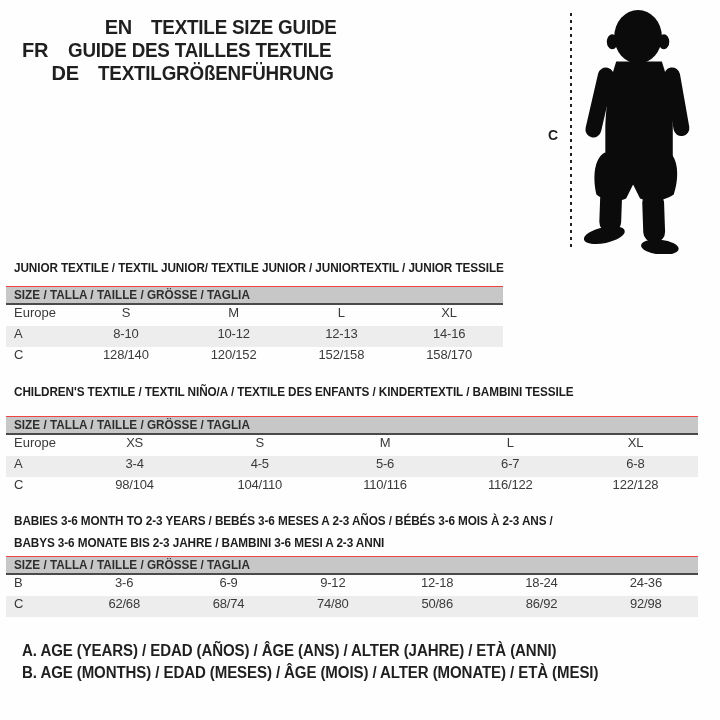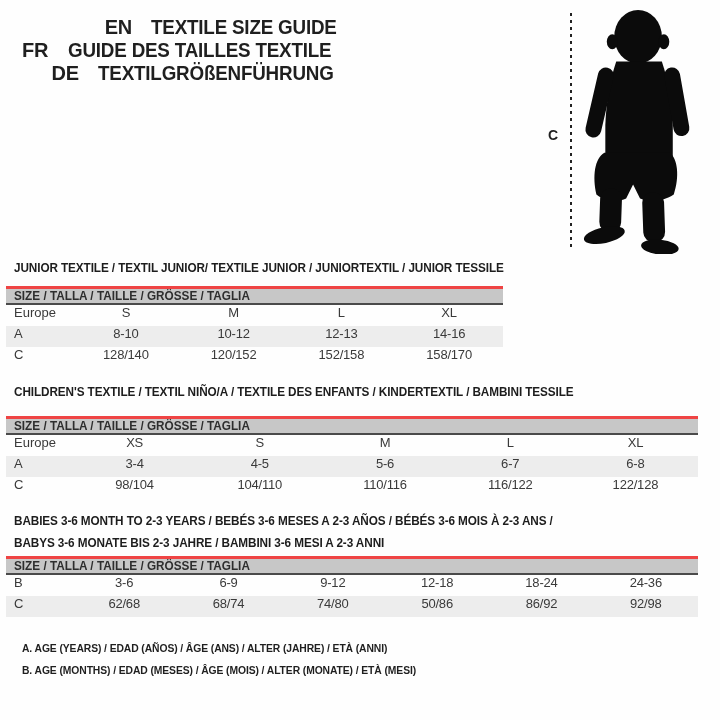--- a/index.html
+++ b/index.html
@@ -22,31 +22,31 @@
 
   
   .tbl{position:absolute;left:6px;}
   .t1{top:259px;width:497px;}
   .t2{top:383px;width:692px;}
   .t3{top:508px;width:692px;}
   .ttl{font-size:12.5px;font-weight:700;letter-spacing:-.1px;padding:2px 0 0 8px;color:#1d1d1d;}
   .t1 .ttl{height:27px;box-sizing:border-box;}
   .t2 .ttl{height:33px;box-sizing:border-box;}
   .t3 .ttl{height:48px;box-sizing:border-box;line-height:22px;}
-  .band{height:19px;background:var(--band,#c7c7c7);border-top:3px solid #ef4444;
+  .band{height:19px;background:var(--band,#c7c7c7);border-top:1px solid #ef4444;
     border-bottom:2px solid var(--band-border,#4a4a4a);box-sizing:border-box;
     display:flex;align-items:center;padding-left:8px;font-size:12.5px;font-weight:700;color:#2e2e2e;}
   .row{display:flex;height:21px;align-items:flex-start;font-size:13px;color:#3a3a3a;}
   .row.shade{background:var(--shade,#ededed);}
   .rlabel{width:66px;flex:0 0 66px;padding-left:8px;box-sizing:border-box;}
   .cell{flex:1;text-align:center;letter-spacing:-.2px;}
 
   
   .foot{position:absolute;left:22px;top:642px;}
-  .foot-line{height:22px;font-size:11px;font-weight:700;letter-spacing:-.1px;}
+  .foot-line{height:22px;font-size:16px;font-weight:700;letter-spacing:-.1px;}
 </style>
 </head>
 <body>
 
 <div class="page">
 
   <div class="lang-block">
     <div class="lang-row">
       <span class="lang-code">EN</span>
       <span class="cond">TEXTILE SIZE GUIDE</span>

